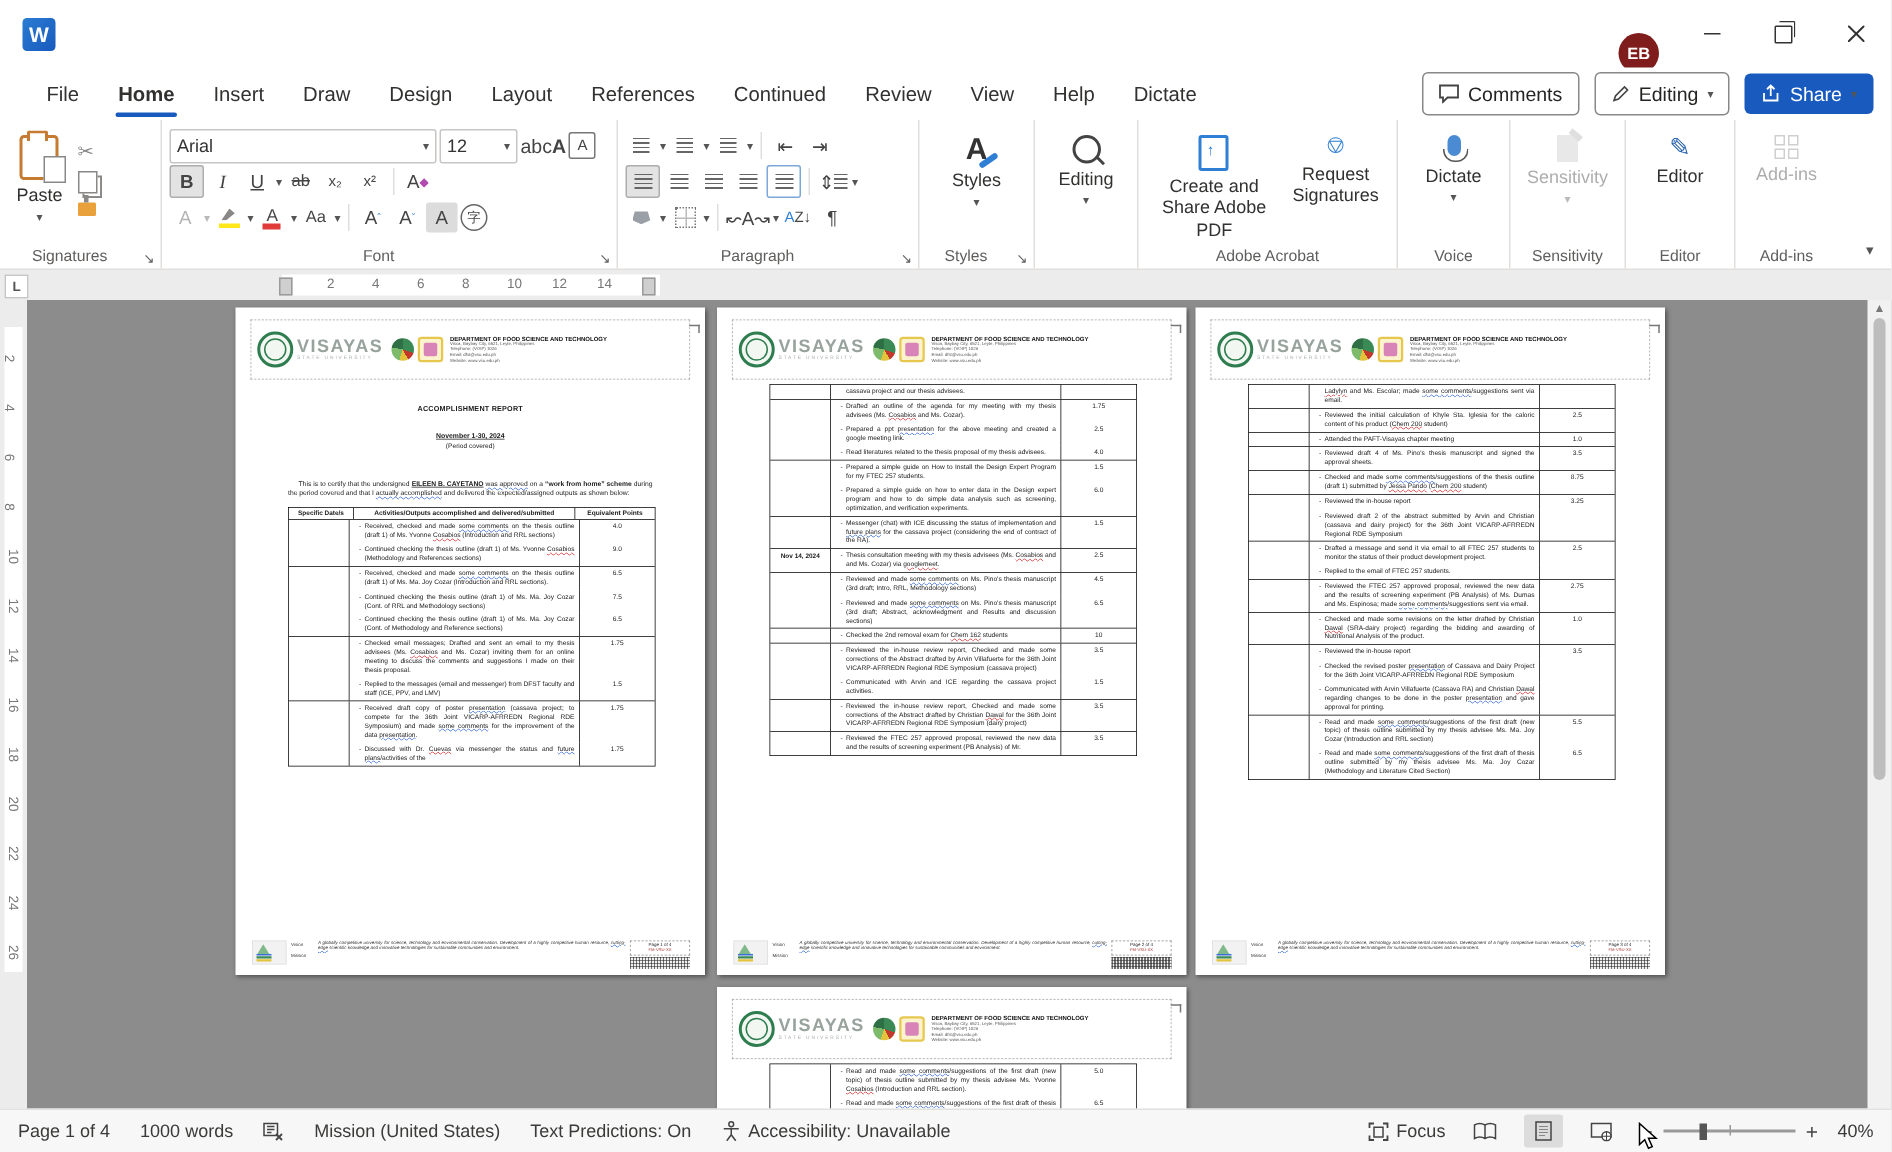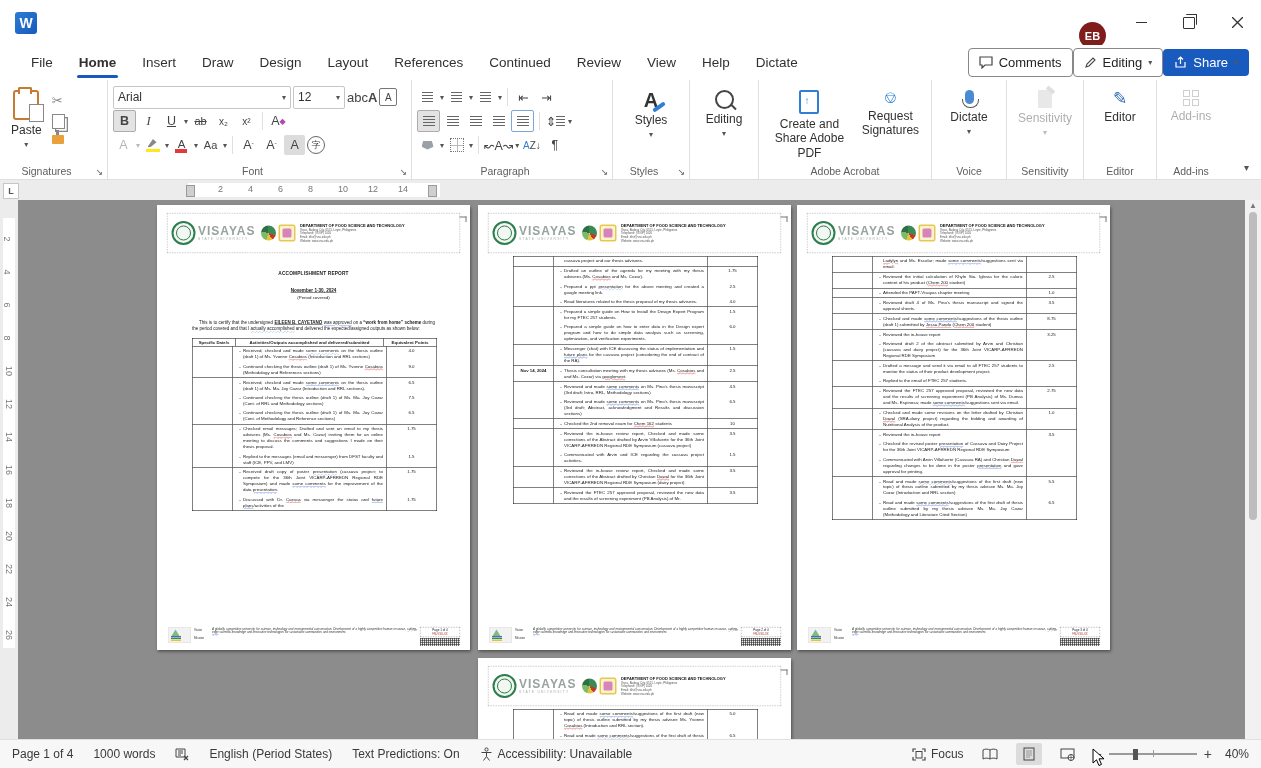--- a/index.html
+++ b/index.html
@@ -23,21 +23,21 @@
   .wb-min span{display:block;width:11px;height:1.4px;background:#333;}
   .wb-max i{display:block;width:10px;height:10px;border:1.2px solid #333;border-radius:1px;position:relative;}
   .wb-max i::after{content:"";position:absolute;left:2px;top:-4px;width:10px;height:10px;border-top:1.2px solid #333;border-right:1.2px solid #333;border-radius:1px;}
   .wb-close svg{display:block;}
   
   .menubar{position:absolute;top:45px;left:0;right:0;height:35px;background:#fff;display:flex;align-items:center;}
   #menu-tabs{display:flex;align-items:center;padding-left:18px;gap:0;}
   .mtab{padding:0 13px;height:35px;display:flex;align-items:center;font-size:13.5px;color:#323130;position:relative;cursor:default;}
   .mtab.active{font-weight:bold;}
   .mtab.active::after{content:"";position:absolute;left:11px;right:11px;bottom:2px;height:3px;border-radius:2px;background:#185abd;}
-  .menu-right{position:absolute;right:12px;top:3px;display:flex;gap:0;align-items:center;padding-left:40px;}
+  .menu-right{position:absolute;right:12px;top:3px;display:flex;gap:10px;align-items:center;padding-left:40px;}
   .pillbtn{height:27px;border:1px solid #8a8886;border-radius:4px;background:#fff;display:flex;align-items:center;
        gap:6px;padding:0 10px;font-size:13px;color:#252423;}
   .pillbtn .chev,.sharebtn .chev{font-size:8px;}
   .sharebtn{height:27px;border-radius:4px;background:#185abd;color:#fff;display:flex;align-items:center;gap:6px;padding:0 11px;font-size:13px;}
   
   .ribbon{position:absolute;top:80px;left:0;right:0;height:99px;background:#fff;border-bottom:1px solid #e1dfdd;display:flex;}
   .rgroup{position:relative;border-right:1px solid #e1dfdd;padding:5px 5px 18px;flex:0 0 auto;}
   .glabel{position:absolute;bottom:2px;left:0;right:14px;text-align:center;font-size:10.5px;color:#605e5c;white-space:nowrap;}
   .glabel.full{right:0;}
   .launcher{position:absolute;bottom:2px;right:4px;font-size:9px;color:#605e5c;}
@@ -1055,21 +1055,21 @@
 
   <div class="statusbar">
     <span class="sb-item">Page 1 of 4</span>
     <span class="sb-item">1000 words</span>
     <span class="sb-item">
       <svg width="14" height="13" viewBox="0 0 14 13">
           <path d="M1 1 h9 v8 h-9 z M3 3 h5 M3 5 h5 M3 7 h3" fill="none" stroke="#444" stroke-width="1"></path>
           <path d="M9 8 l4 4 M13 8 l-4 4" stroke="#444" stroke-width="1.2"></path>
         </svg>
     </span>
-    <span class="sb-item">English (Period States)</span>
+    <span class="sb-item">Mission (United States)</span>
     <span class="sb-item">Text Predictions: On</span>
     <span class="sb-item">
       <svg width="13" height="14" viewBox="0 0 13 14">
           <circle cx="6.5" cy="2.5" r="1.6" fill="none" stroke="#444" stroke-width="1"></circle>
           <path d="M1.5 5.5 h10 M6.5 5.5 v4 M6.5 9.5 l-3 4 M6.5 9.5 l3 4" fill="none" stroke="#444" stroke-width="1"></path>
         </svg>
       <span>Accessibility: Unavailable</span>
     </span>
     <span class="sb-right">
       <span class="sb-item">

